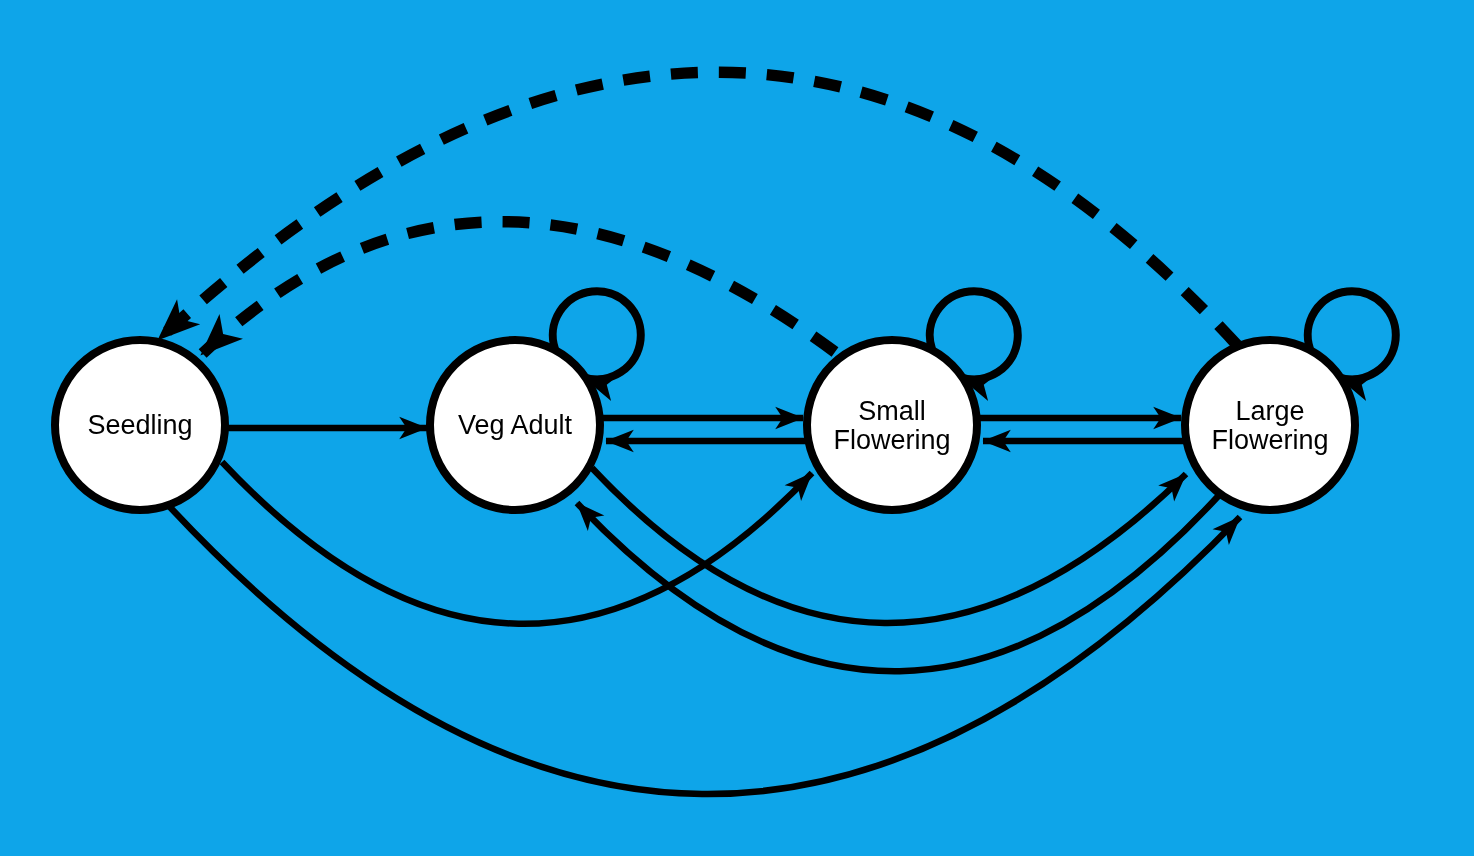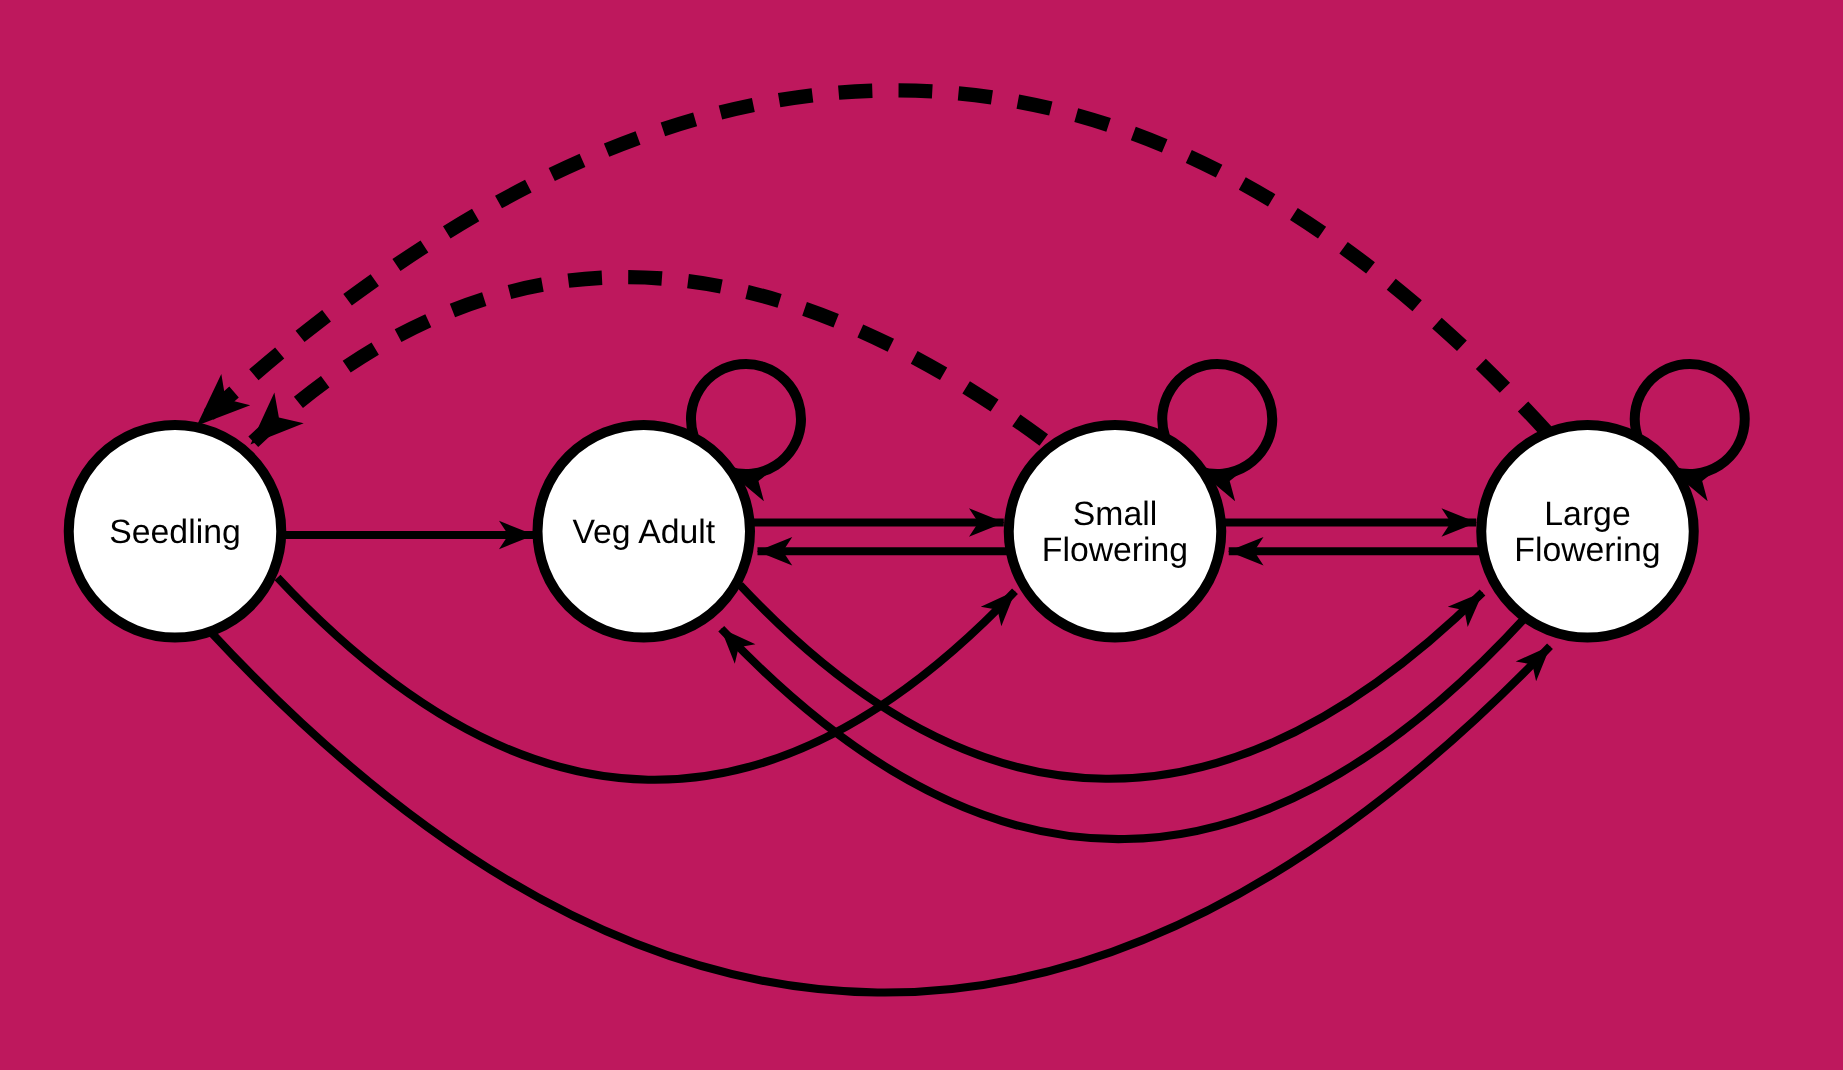--- a/index.html
+++ b/index.html
@@ -1,20 +1,20 @@
 <!DOCTYPE html>
 <html><head>
 <meta charset="utf-8">
 <style>
   html, body { margin: 0; padding: 0; background: #ffffff; }
   .stage {
     position: relative;
     width: 1474px;
     height: 856px;
-    background: #be185d;
+    background: #0ea5e9;
     overflow: hidden;
   }
   svg { display: block; }
   .edge { fill: none; stroke: #000000; stroke-width: 6.5; }
   .edge.dashed { stroke-width: 11.5; stroke-dasharray: 27 21; }
   .self-loop { fill: none; stroke: #000000; stroke-width: 8; }
   .node-circle { fill: #ffffff; stroke: #000000; stroke-width: 8; }
   .node-label {
     font-family: "Liberation Sans", "DejaVu Sans", sans-serif;
     font-size: 27px;

